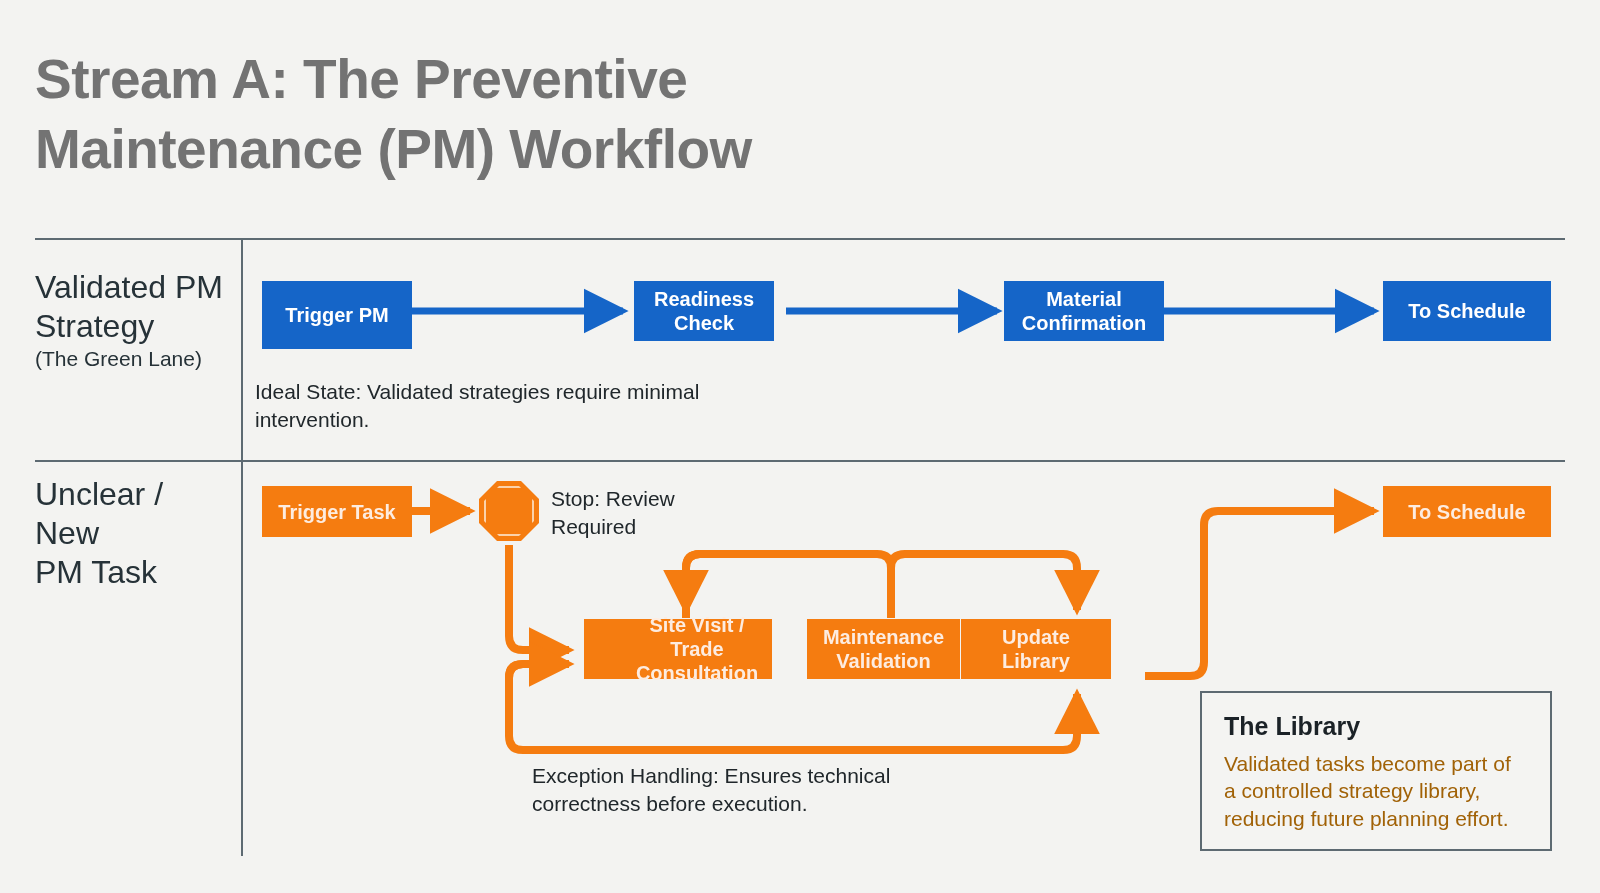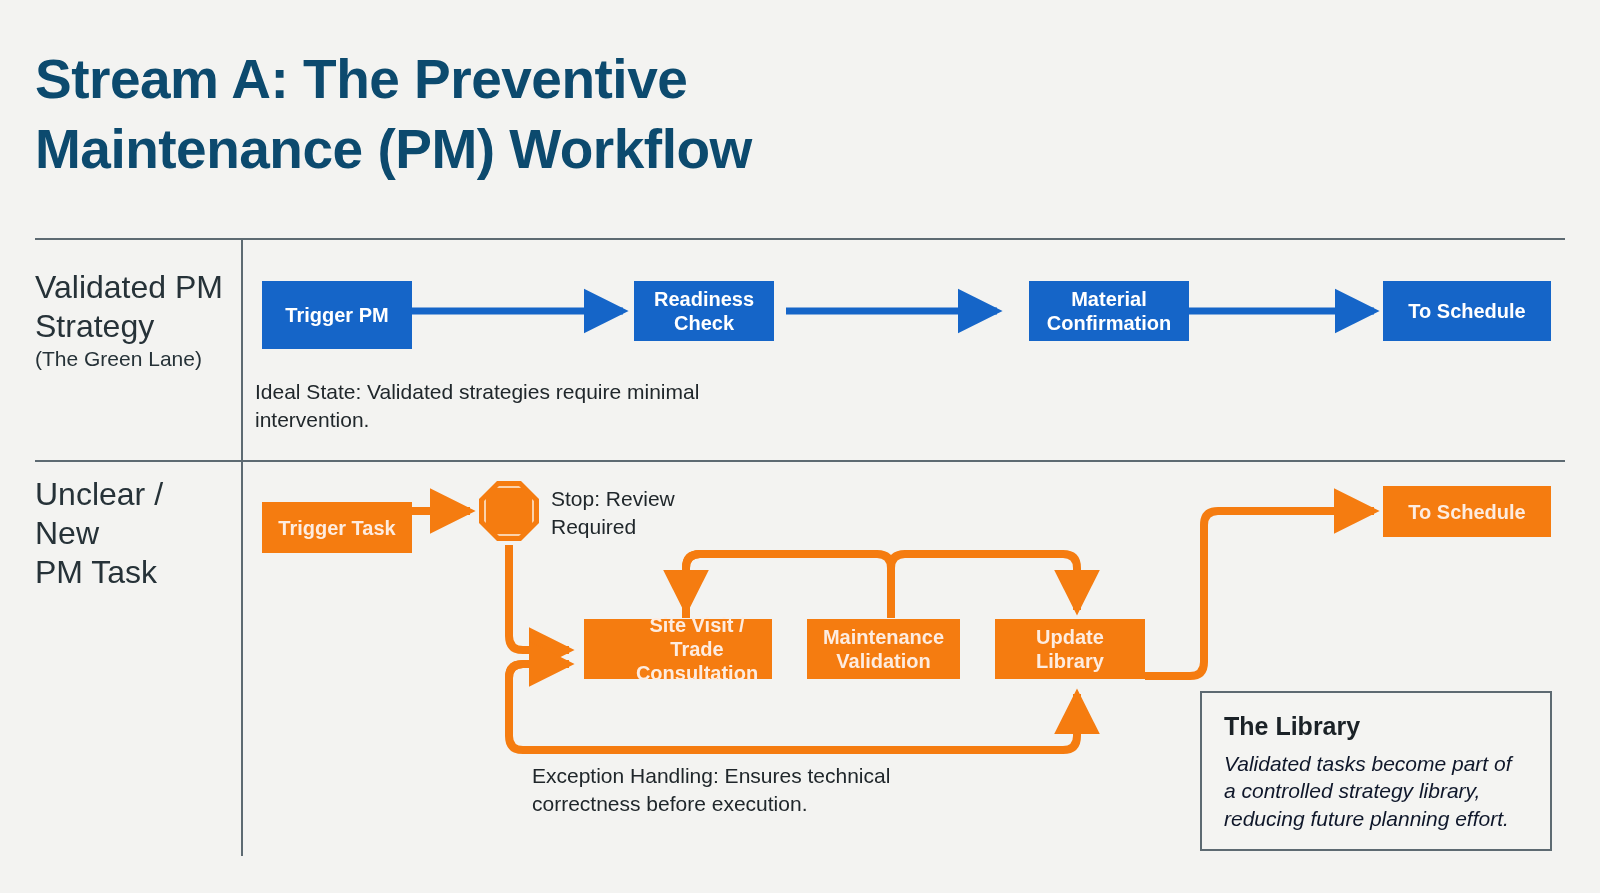--- a/index.html
+++ b/index.html
@@ -21,21 +21,21 @@
 
   
   .title {
     position: absolute;
     left: 35px;
     top: 44px;
     width: 1000px;
     font-size: 55px;
     line-height: 1.28;
     font-weight: bold;
-    color: #0c4a6e;
+    color: #737373;
     letter-spacing: -0.5px;
   }
 
   
   .hrule {
     position: absolute;
     left: 35px;
     width: 1530px;
     height: 2px;
     background: #5d6a72;
@@ -126,22 +126,21 @@
   .library-box .lb-title {
     font-size: 25px;
     font-weight: bold;
     color: #1b2227;
     line-height: 1.2;
     margin-bottom: 9px;
   }
   .library-box .lb-body {
     font-size: 21px;
     line-height: 1.3;
-    color: #0f172a;
-    font-style: italic;
+    color: #a16207;
   }
 
   svg.connectors {
     position: absolute;
     left: 0; top: 0;
     width: 1600px; height: 893px;
     pointer-events: none;
   }
 </style>
 </head>
@@ -210,37 +209,37 @@
     <span>Trigger PM</span>
   </div>
 
   <div class="node blue" style="left:634px; top:281px; width:140px; height:60px;">
     <div>
       <div>Readiness</div>
       <div>Check</div>
     </div>
   </div>
 
-  <div class="node blue" style="left:1004px; top:281px; width:160px; height:60px;margin-left:25px;">
+  <div class="node blue" style="left:1004px; top:281px; width:160px; height:60px;">
     <div>
       <div>Material</div>
       <div>Confirmation</div>
     </div>
   </div>
 
   <div class="node blue" style="left:1383px; top:281px; width:168px; height:60px;">
     <span>To Schedule</span>
   </div>
 
   <div class="caption" style="left:255px; top:378px; width:520px;">
     <div>Ideal State: Validated strategies require minimal</div>
     <div>intervention.</div>
   </div>
 
-  <div class="node orange" style="left:262px; top:486px; width:150px; height:51px;margin-top:16px;">
+  <div class="node orange" style="left:262px; top:486px; width:150px; height:51px;">
     <span>Trigger Task</span>
   </div>
 
   <div class="stop-sign" style="left:479px; top:481px;">
     <div class="inner"></div>
   </div>
 
   <div class="caption" style="left:551px; top:485px; width:190px;">
     <div>Stop: Review</div>
     <div>Required</div>
@@ -253,21 +252,21 @@
     </div>
   </div>
 
   <div class="node orange" style="left:807px; top:619px; width:153px; height:60px;">
     <div>
       <div>Maintenance</div>
       <div>Validation</div>
     </div>
   </div>
 
-  <div class="node orange" style="left:995px; top:619px; width:150px; height:60px;">
+  <div class="node orange" style="left:961px; top:619px; width:150px; height:60px;">
     <div>
       <div>Update</div>
       <div>Library</div>
     </div>
   </div>
 
   <div class="node orange" style="left:1383px; top:486px; width:168px; height:51px;">
     <span>To Schedule</span>
   </div>
 

